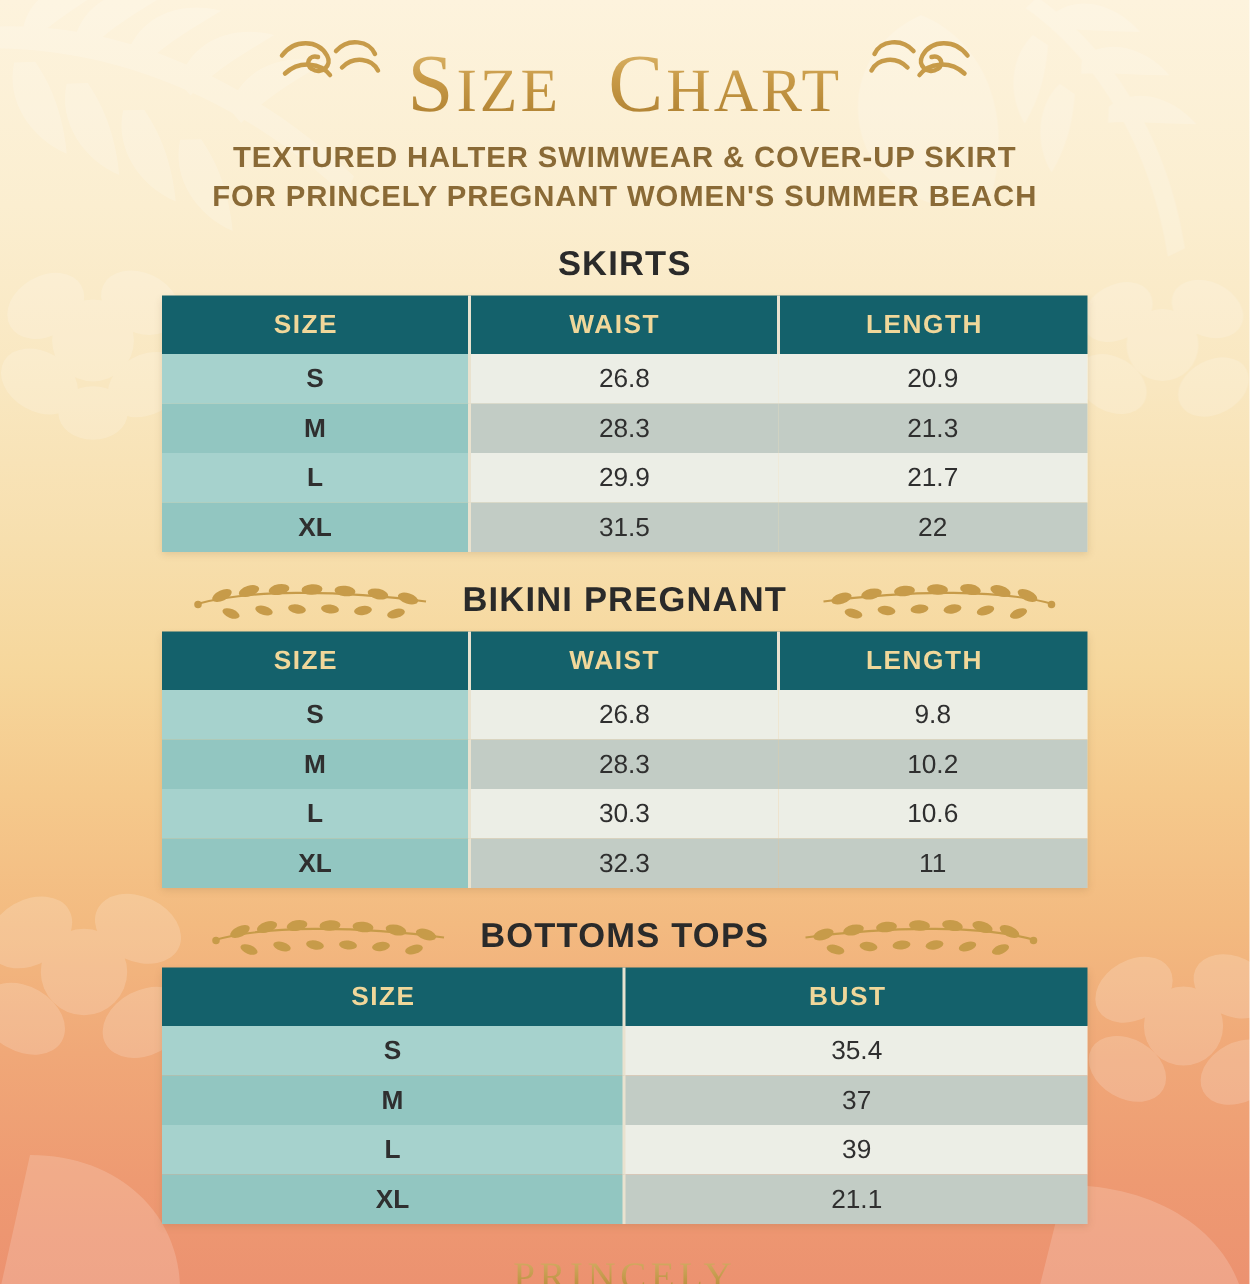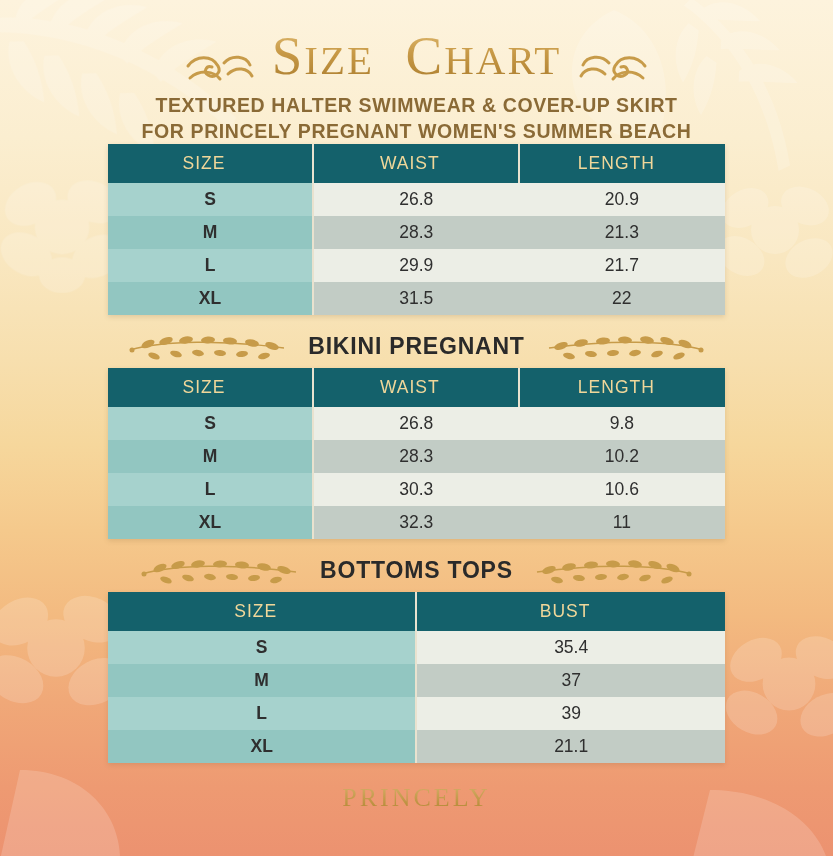--- a/index.html
+++ b/index.html
@@ -40,21 +40,21 @@
   .content {
     position: relative;
     z-index: 5;
     width: 833px;
     height: 856px;
     box-sizing: border-box;
     padding: 0 48px;
   }
   .title-row {
     display: flex;
-    align-items: flex-end;
+    align-items: flex-start;
     justify-content: center;
     gap: 16px;
     padding-top: 24px;
   }
   .title {
     font-family: "Liberation Serif", serif;
     font-size: 55px;
     letter-spacing: 2px;
     color: #c69a48;
     background: linear-gradient(180deg, #e3c079 0%, #c89a47 45%, #a87a2c 100%);
@@ -106,21 +106,21 @@
   table.size-table {
     width: 617px;
     margin: 0 auto;
     border-collapse: collapse;
     box-shadow: 0 2px 5px rgba(120, 90, 50, 0.18);
   }
   table.size-table th {
     background: #14616b;
     color: #f0d79a;
     font-size: 17.5px;
-    font-weight: normal;
+    font-weight: bold;
     letter-spacing: 1px;
     padding: 9px 12px 9px 0;
     text-align: center;
     border-right: 2px solid #e9e2cf;
   }
   table.size-table th:last-child { border-right: none; }
   table.size-table td {
     text-align: center;
     font-size: 17.5px;
     color: #2f2f2f;
@@ -251,20 +251,23 @@
           <path d="M44 21 C 52 13, 64 15, 68 23"></path>
         </g>
       </svg>
     </div>
 
     <div class="subtitle">
       <div>TEXTURED HALTER SWIMWEAR &amp; COVER-UP SKIRT</div>
       <div>FOR PRINCELY PREGNANT WOMEN'S SUMMER BEACH</div>
     </div>
 
+    <div class="section-head">
+      <span class="section-title">SKIRTS</span>
+    </div>
     <table class="size-table">
       <thead>
         <tr>
           <th class="col-size">SIZE</th>
           <th class="col-half">WAIST</th>
           <th class="col-half">LENGTH</th>
         </tr>
       </thead>
       <tbody>
         <tr>

